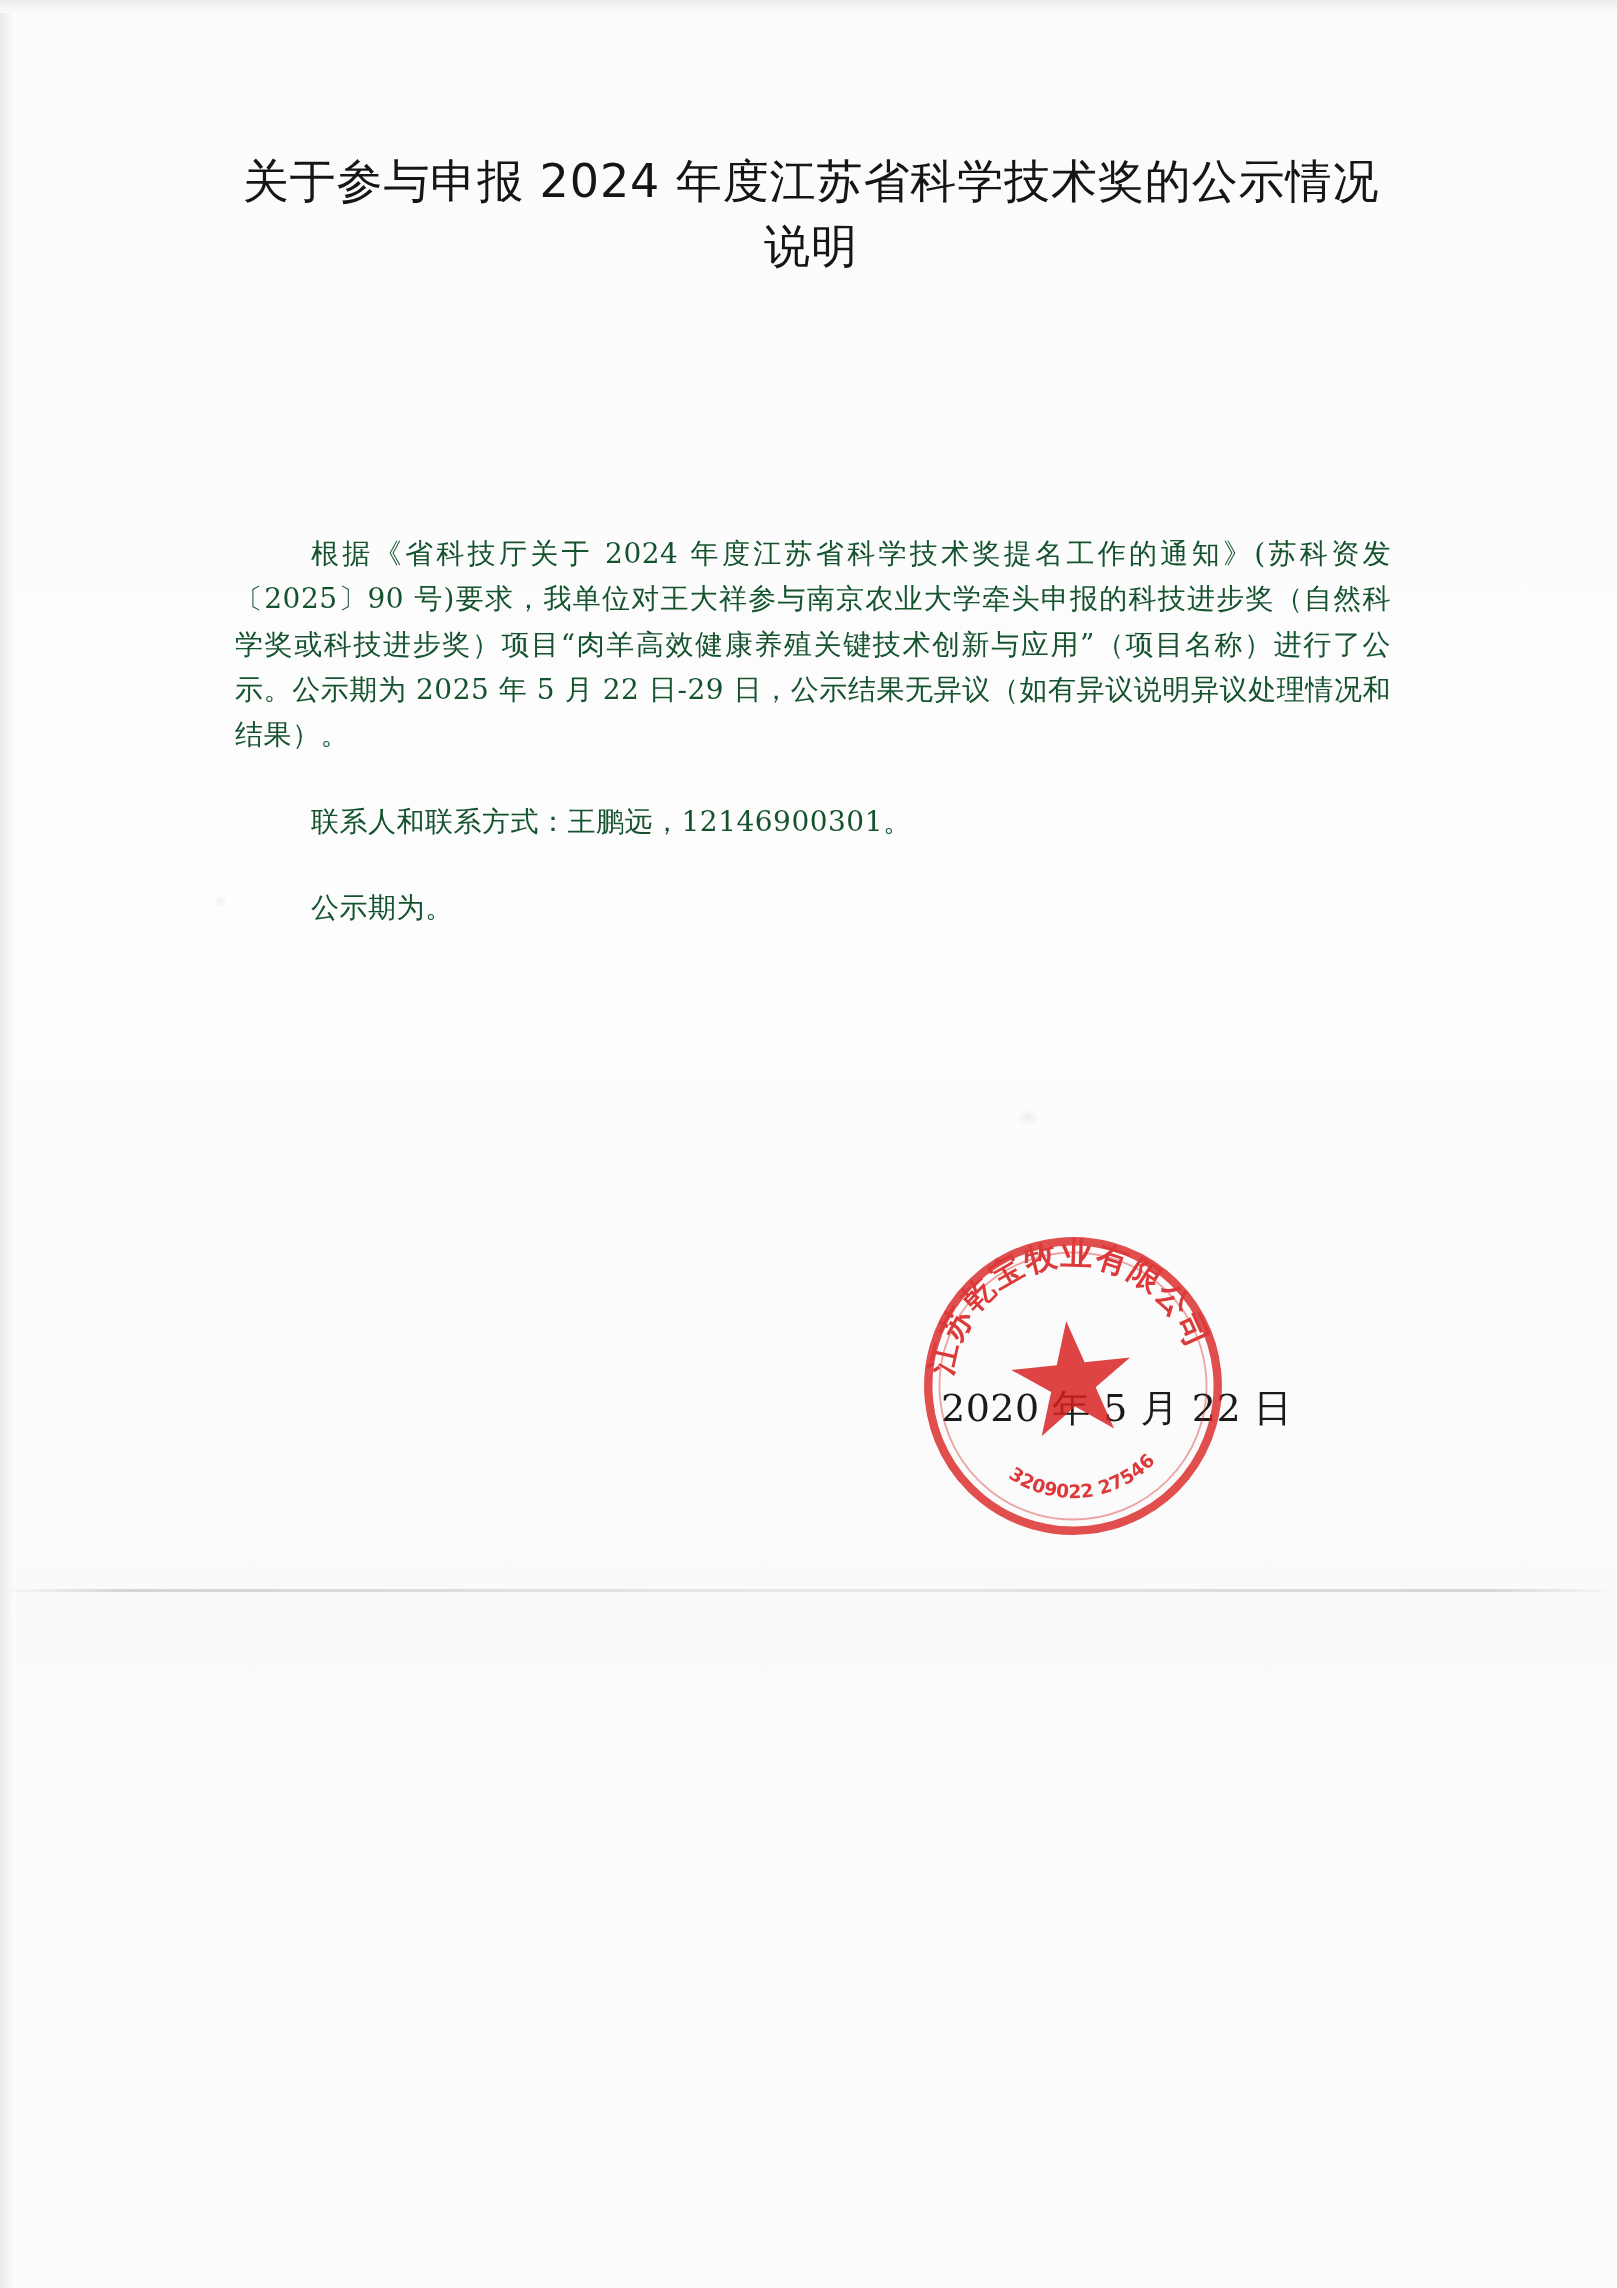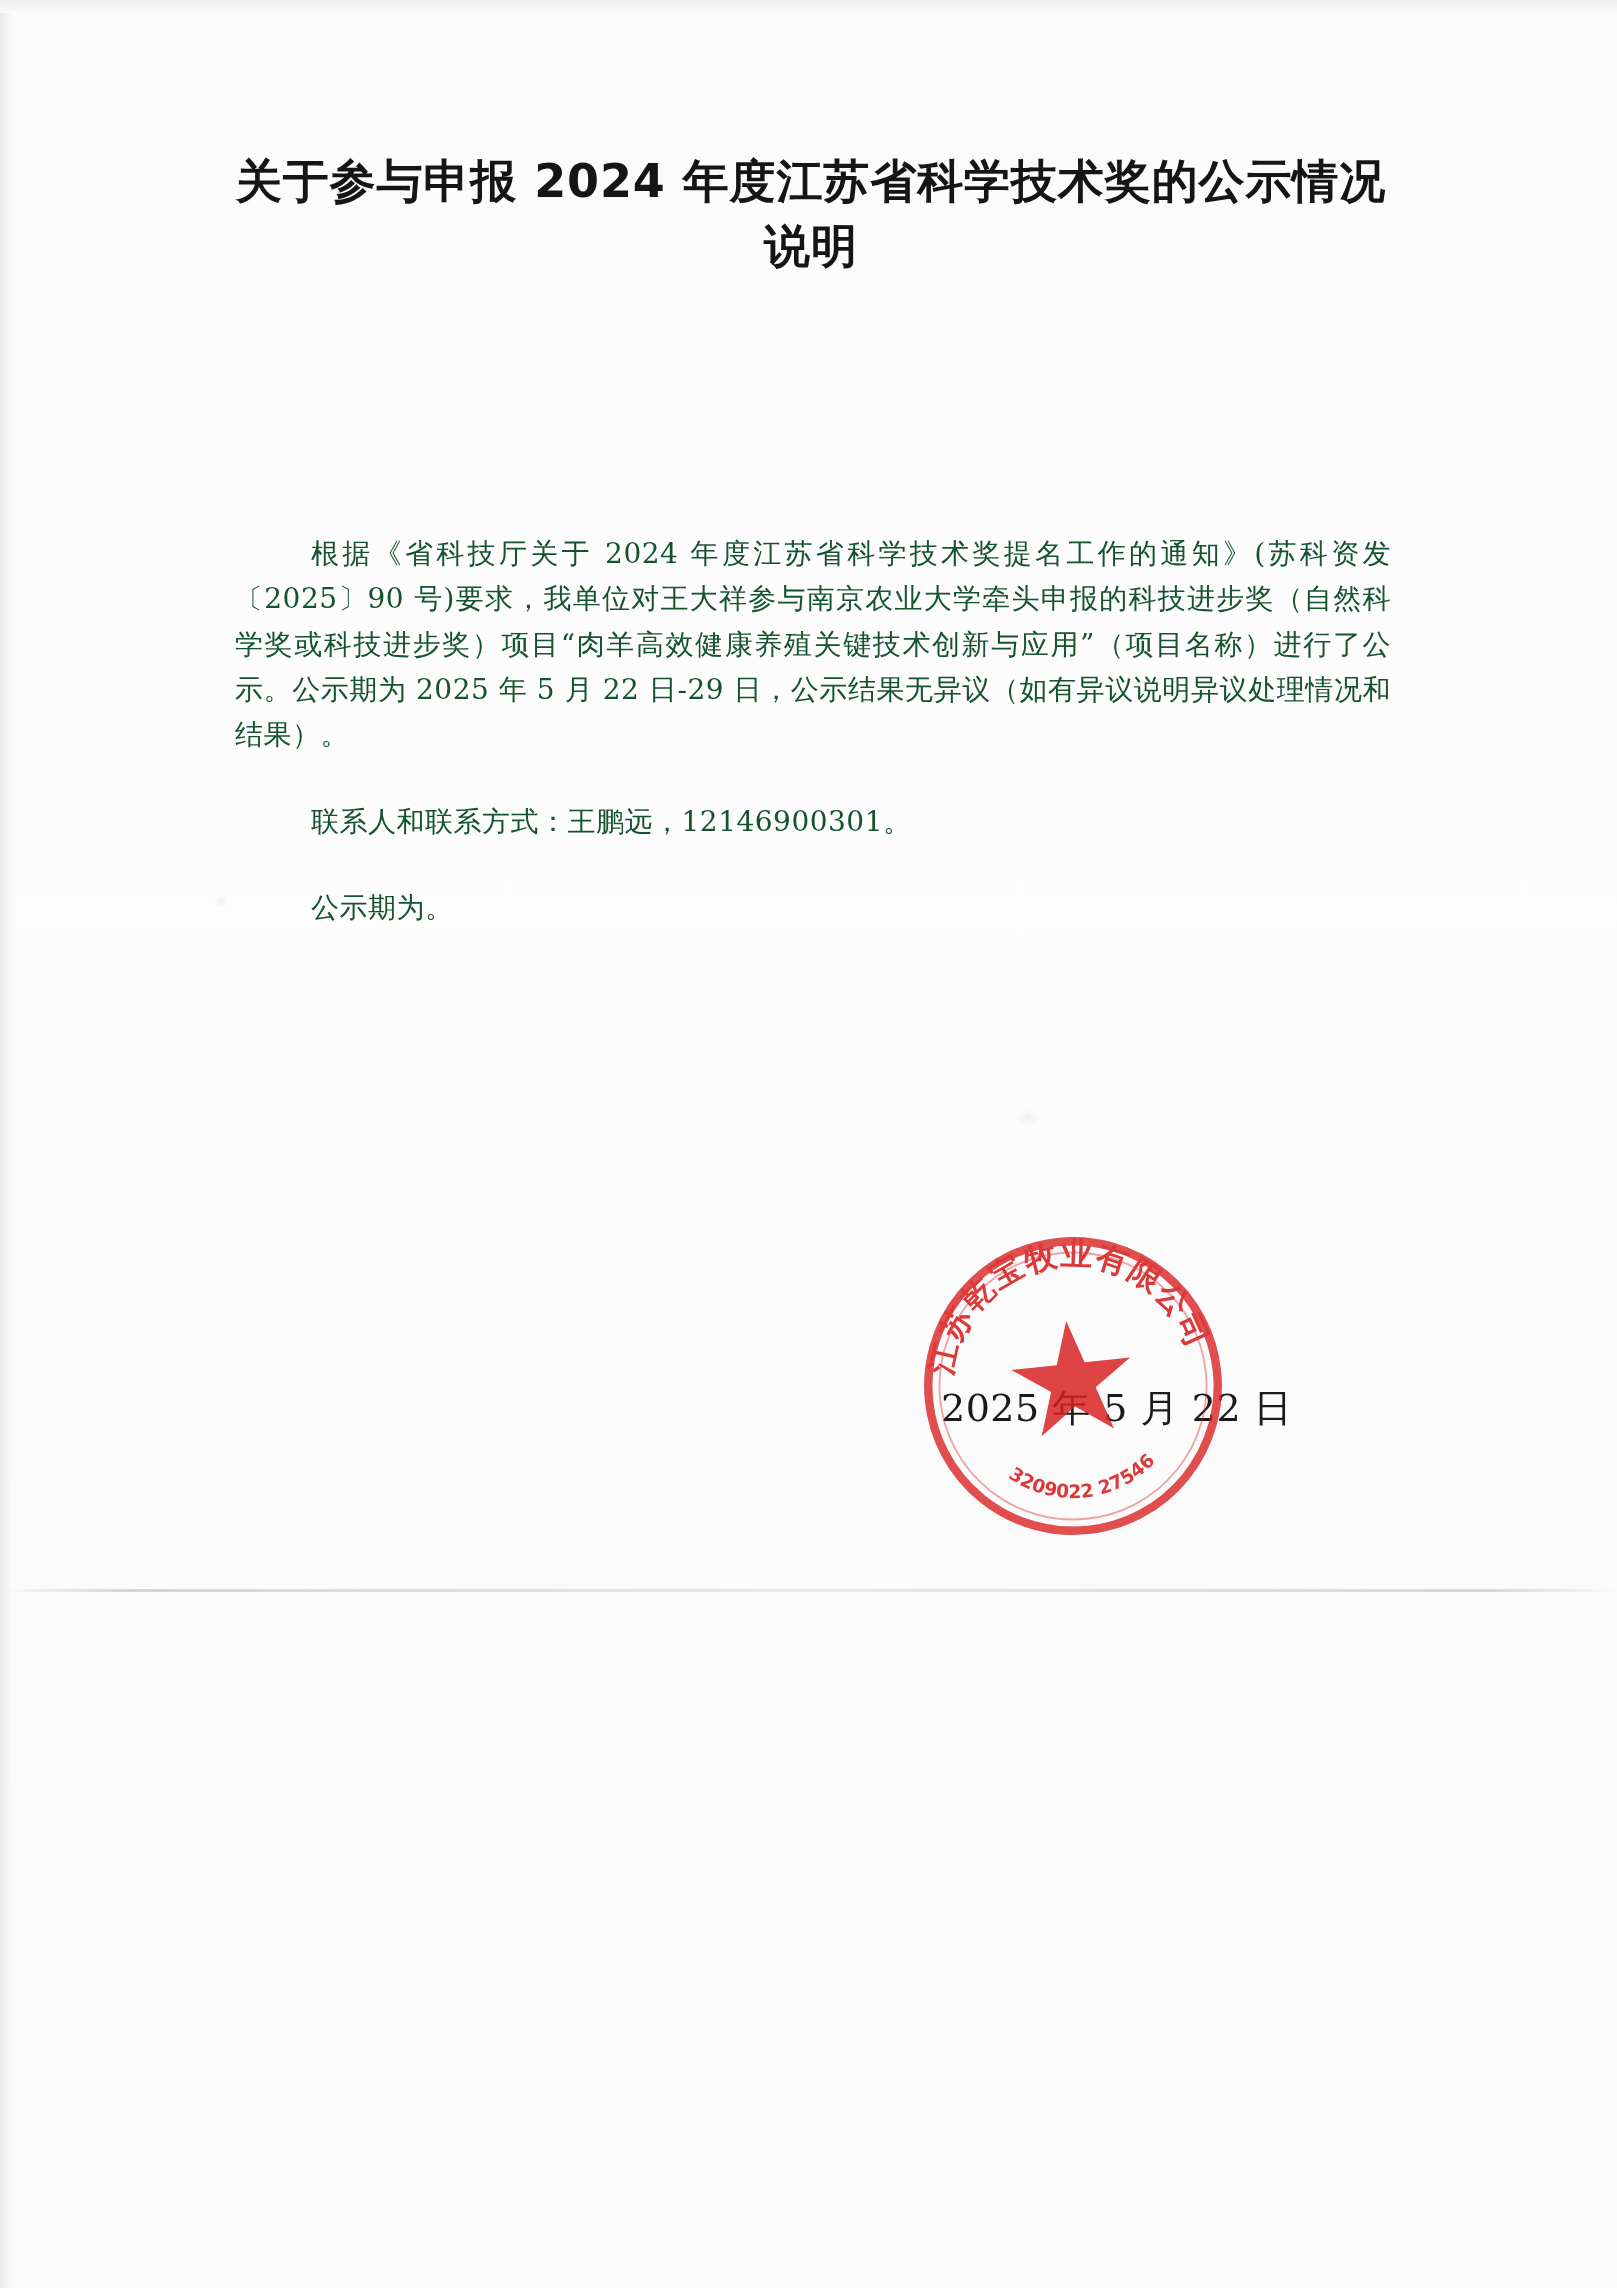--- a/index.html
+++ b/index.html
@@ -47,21 +47,21 @@
     left: 0; top: 0; right: 0; bottom: 0;
   }
 
   .doc-title {
     position: absolute;
     left: 233px;
     top: 149px;
     width: 1156px;
     text-align: center;
     font-family: "DejaVu Sans", "Liberation Sans", sans-serif;
-    font-weight: 700;
+    font-weight: 400;
     font-size: 46px;
     line-height: 1.42;
     letter-spacing: 0.9px;
     color: #151515;
   }
 
   .body-block {
     position: absolute;
     left: 235px;
     top: 503px;
@@ -153,21 +153,21 @@
 
   <div class="doc-title">关于参与申报 2024 年度江苏省科学技术奖的公示情况说明</div>
 
   <div class="body-block">
     <p class="para indent p-main">根据《省科技厅关于 2024 年度江苏省科学技术奖提名工作的通知》(苏科资发〔2025〕90 号)要求，我单位对王大祥参与南京农业大学牵头申报的科技进步奖（自然科学奖或科技进步奖）项目“肉羊高效健康养殖关键技术创新与应用”（项目名称）进行了公示。公示期为 2025 年 5 月 22 日-29 日，公示结果无异议（如有异议说明异议处理情况和结果）。</p>
     <p class="para indent">联系人和联系方式：王鹏远，12146900301。</p>
     <p class="para indent">公示期为。</p>
   </div>
 
   <div class="sign-block">
-    <div class="sign-date">2025 年 5 月 22 日</div>
+    <div class="sign-date">2020 年 5 月 22 日</div>
   </div>
 
   <div class="seal">
     <svg width="310" height="310" viewBox="0 0 332 332" aria-hidden="true">
       <defs>
         <path id="sealArc" d="M 36,166 A 130,130 0 1 1 296,166"></path>
         <path id="sealArcBottom" d="M 46,166 A 120,120 0 0 0 286,166"></path>
       </defs>
 
       <circle cx="166" cy="166" r="155" fill="none" stroke="#d82020" stroke-width="9" opacity="0.9"></circle>

